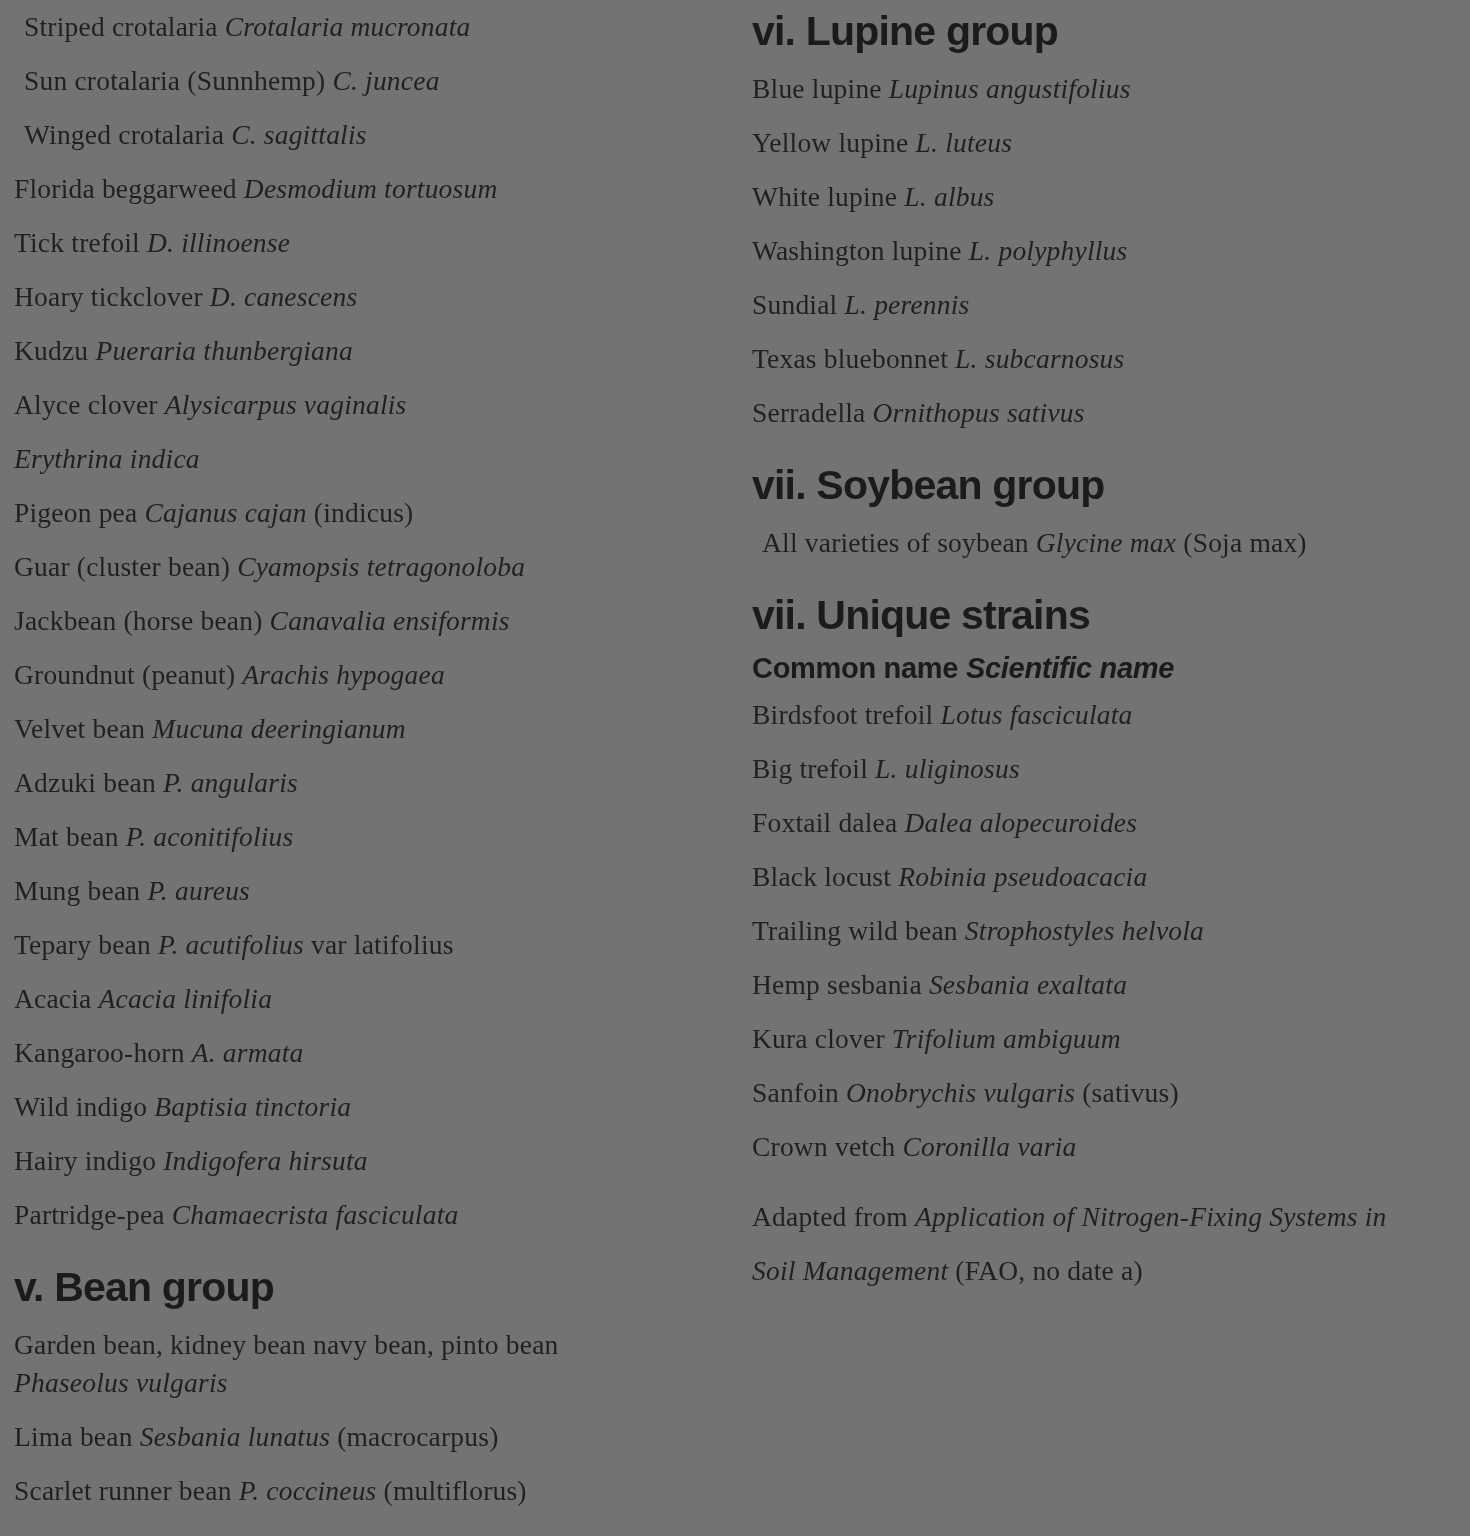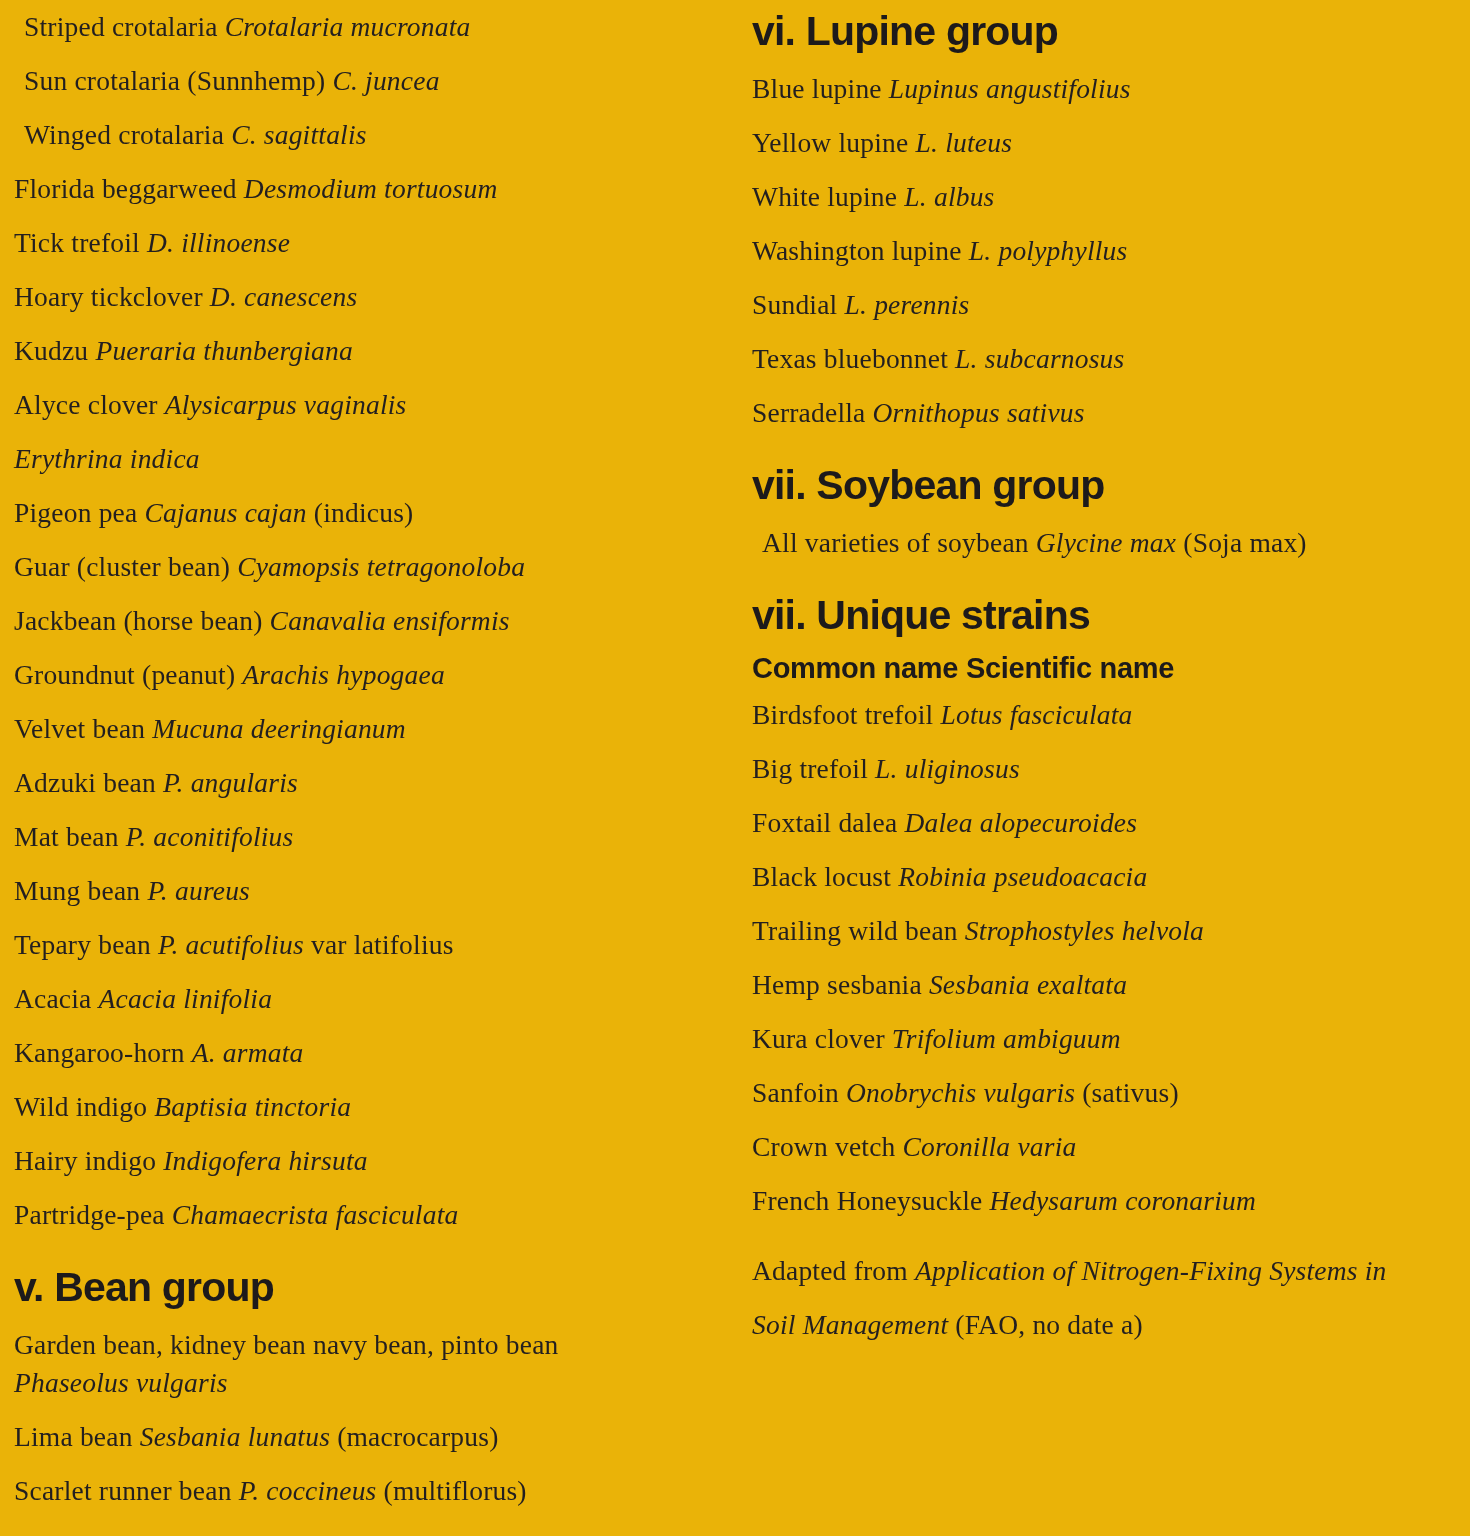--- a/index.html
+++ b/index.html
@@ -11,21 +11,21 @@
     width: 1470px;
     height: 1536px;
     position: relative;
     overflow: hidden;
     font-family: "Liberation Serif", serif;
     color: #231f20;
   }
   .page {
     position: absolute;
     inset: 0;
-    background: #eab308;
+    background: #737373;
   }
   .column {
     position: absolute;
     top: 8px;
   }
   .column-left  { left: 14px;  width: 706px; }
   .column-right { left: 752px; width: 672px; }
 
   .item {
     font-family: "Liberation Serif", serif;
@@ -51,21 +51,21 @@
 
   .subheading {
     font-family: "Liberation Sans", sans-serif;
     font-weight: 600;
     font-size: 29px;
     line-height: 36px;
     margin: 0 0 10px 0;
     letter-spacing: -0.3px;
     color: #1d1a1b;
   }
-  .subheading .i { }
+  .subheading .i { font-style: italic; }
 
   .footer {
     font-family: "Liberation Serif", serif;
     font-size: 27.5px;
     line-height: 54px;
     margin: 24px 0 0 0;
     letter-spacing: 0.2px;
   }
   .footer .i { font-style: italic; }
 </style>
@@ -117,16 +117,15 @@
       <div class="subheading"><span class="r">Common name </span><span class="i">Scientific name</span></div>
       <div class="item"><span class="r">Birdsfoot trefoil </span><span class="i">Lotus fasciculata</span></div>
       <div class="item"><span class="r">Big trefoil </span><span class="i">L. uliginosus</span></div>
       <div class="item"><span class="r">Foxtail dalea </span><span class="i">Dalea alopecuroides</span></div>
       <div class="item"><span class="r">Black locust </span><span class="i">Robinia pseudoacacia</span></div>
       <div class="item"><span class="r">Trailing wild bean </span><span class="i">Strophostyles helvola</span></div>
       <div class="item"><span class="r">Hemp sesbania </span><span class="i">Sesbania exaltata</span></div>
       <div class="item"><span class="r">Kura clover </span><span class="i">Trifolium ambiguum</span></div>
       <div class="item"><span class="r">Sanfoin </span><span class="i">Onobrychis vulgaris</span><span class="r"> (sativus)</span></div>
       <div class="item"><span class="r">Crown vetch </span><span class="i">Coronilla varia</span></div>
-      <div class="item"><span class="r">French Honeysuckle </span><span class="i">Hedysarum coronarium</span></div>
       <div class="footer"><span class="r">Adapted from </span><span class="i">Application of Nitrogen-Fixing Systems in Soil Management</span><span class="r"> (FAO, no date a)</span></div>
     </div>
 </div>
 
 </body></html>

